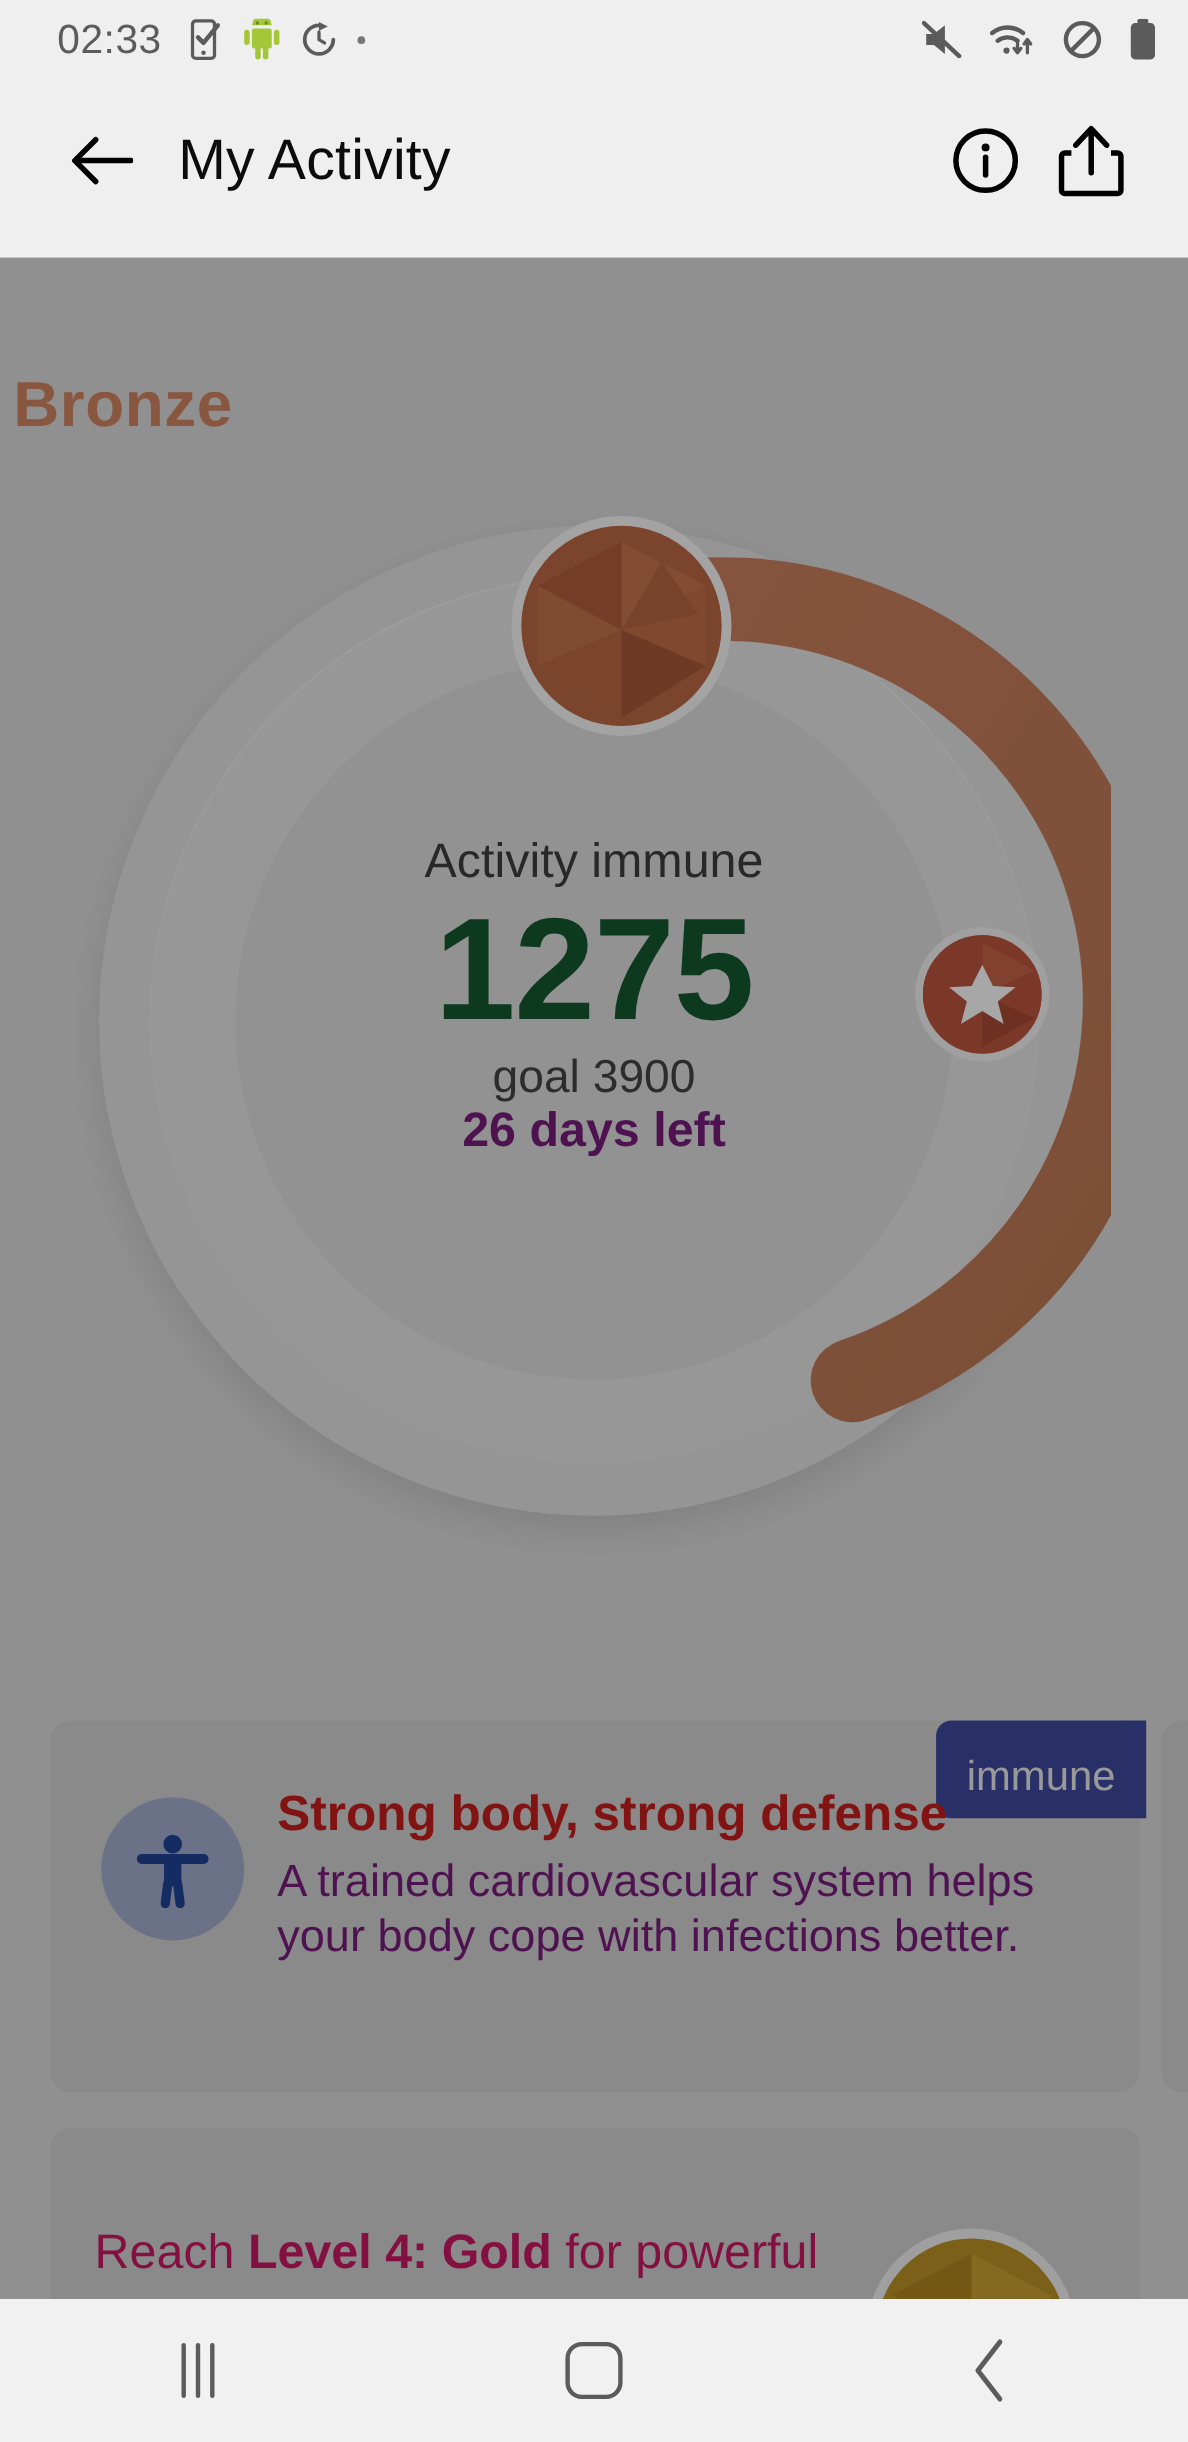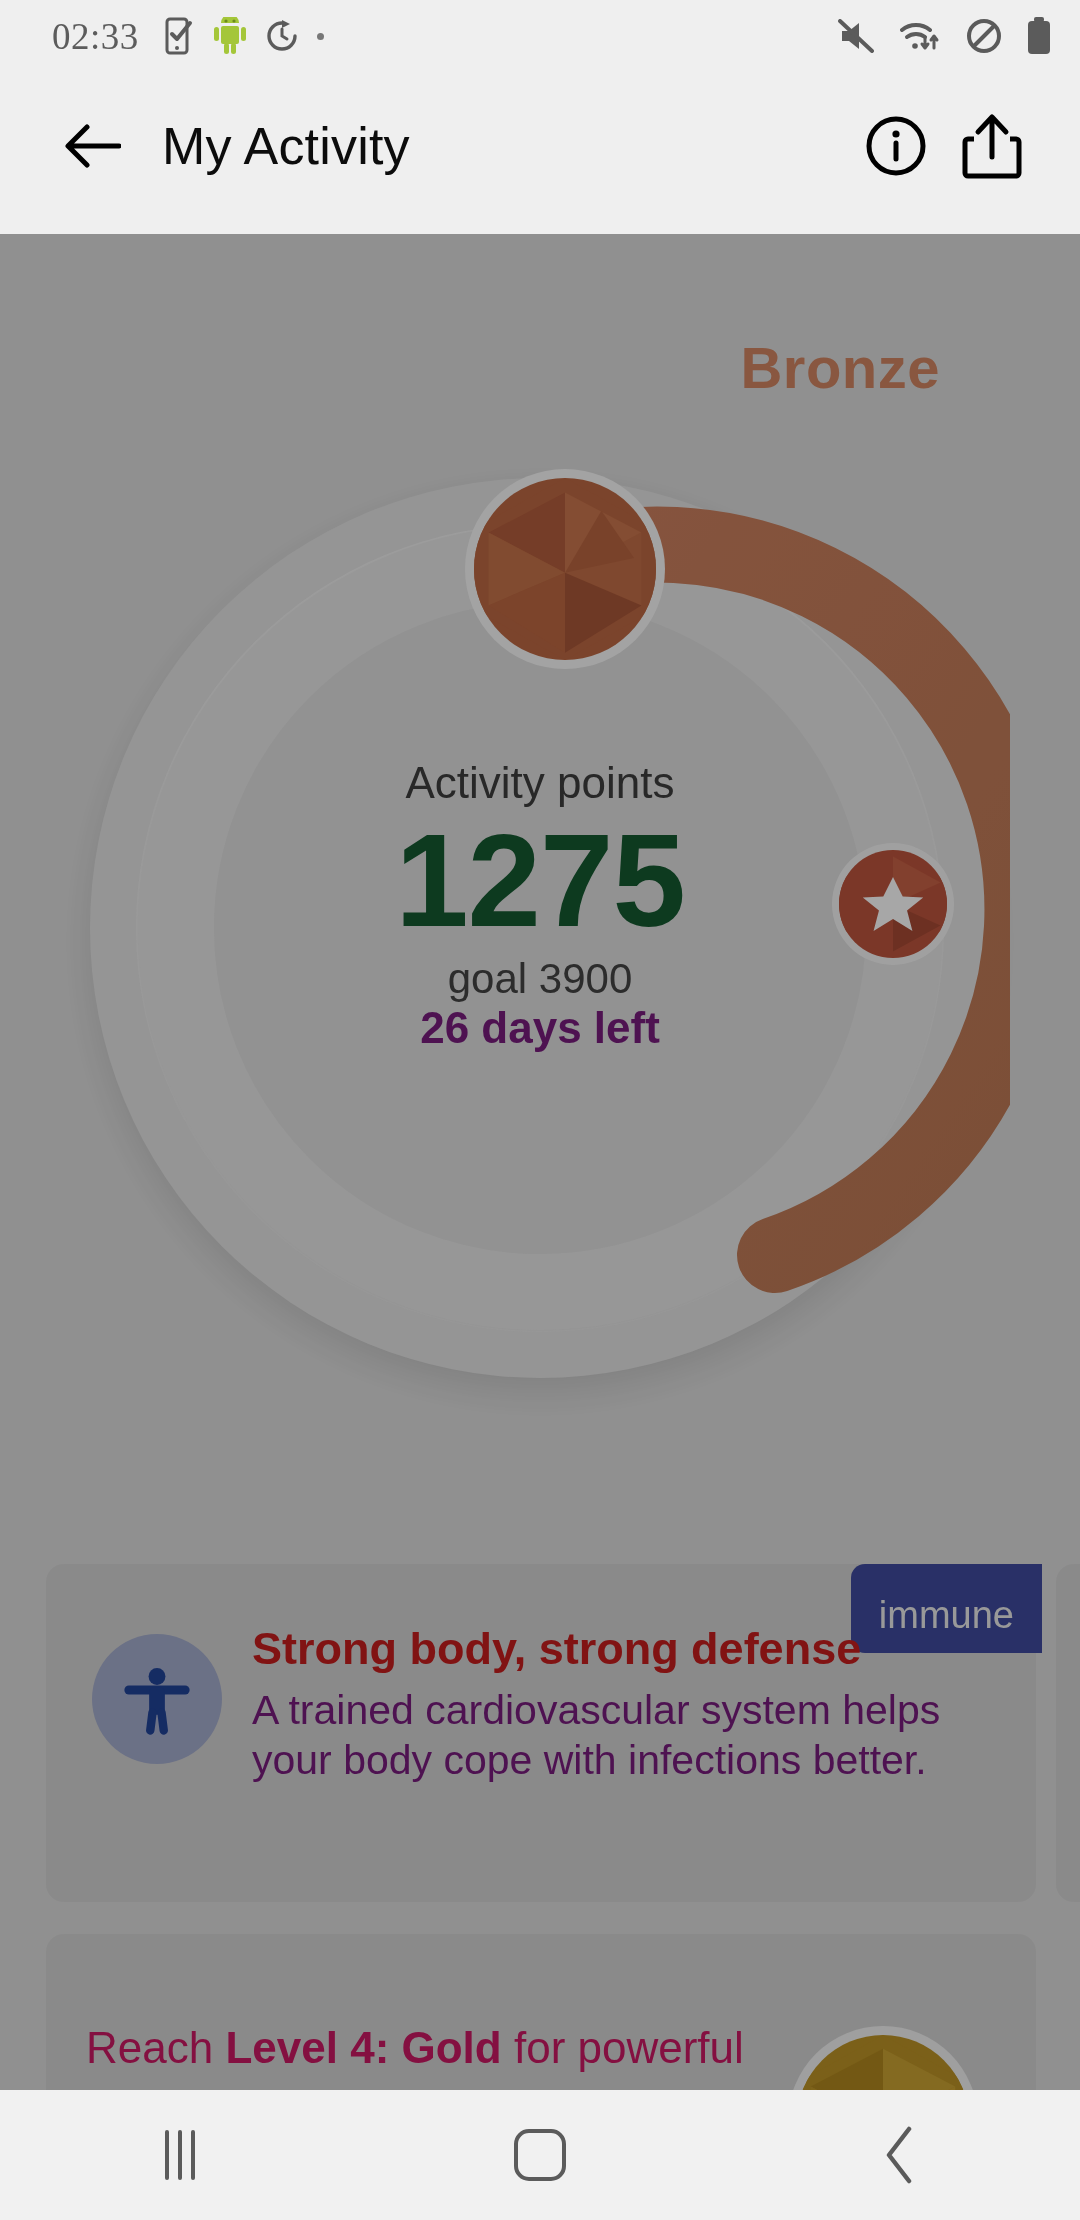--- a/index.html
+++ b/index.html
@@ -9,21 +9,20 @@
     font-family:"Liberation Sans", sans-serif;
     overflow:hidden;
   }
   #screen { position:relative; width:1080px; height:2220px; background:#efefef; }
 
   
   .statusbar{
     position:absolute; top:0; left:0; width:1080px; height:72px;
     background:#efefef; display:flex; align-items:center;
     padding:0 28px 0 52px;
-    font-family:Liberation Serif, serif;
   }
   .sb-clock{ font-size:37px; color:#5c5c5c; letter-spacing:0.5px; font-weight:400; }
   .sb-left-icons{ display:flex; align-items:center; gap:18px; margin-left:26px; }
   .sb-spacer{ flex:1; }
   .sb-right-icons{ display:flex; align-items:center; gap:24px; }
   .sb-ic{ display:block; }
   .dot-small{ width:7px; height:7px; border-radius:50%; background:#777; }
 
   
   .appbar{
@@ -41,22 +40,22 @@
   .content{
     position:absolute; top:234px; left:0; width:1080px; height:1856px;
     background:#cfcfcf; overflow:hidden;
   }
   .scrim{
     position:absolute; inset:0; background:rgba(0,0,0,0.30); z-index:50; pointer-events:none;
   }
 
   
   .level-title{
-    position:absolute; top:100px; left:0; width:940px; text-align:right;
-    font-size:58px; font-weight:bold; color:#c47d5c; letter-spacing:0.5px;
+    position:absolute; top:100px; left:0; width:940px; text-align:left;
+    font-size:58px; font-weight:bold; color:#c47d5c; letter-spacing:0.5px;padding-left:12px;
   }
 
   
   .ring-wrap{
     position:absolute; top:224px; left:50%; transform:translateX(-50%);
     width:940px; height:940px;
   }
   .ring-outer{
     position:absolute; left:20px; top:20px; width:900px; height:900px;
     border-radius:50%; background:#d6d6d6;
@@ -261,21 +260,21 @@
           <svg viewBox="0 0 100 100" width="100%" height="100%">
             <polygon points="50,0 100,28 100,72 50,100 0,72 0,28" fill="#b1503a"></polygon>
             <polygon points="50,6 94,30 50,50" fill="#bb5c42"></polygon>
             <polygon points="50,50 94,70 50,94" fill="#9d4632"></polygon>
             <polygon points="50,25 59,43 78,44 63,56 68,75 50,64 32,75 37,56 22,44 41,43" fill="#efefef"></polygon>
           </svg>
         </div>
       </div>
 
       <div class="ring-center">
-        <div class="rc-label">Activity points</div>
+        <div class="rc-label">Activity immune</div>
         <div class="rc-value">1275</div>
         <div class="rc-goal">goal 3900</div>
         <div class="rc-days">26 days left</div>
       </div>
     </div>
 
     <div class="card-row">
       <div class="card">
         <div class="badge">immune</div>
         <div class="card-icon">

